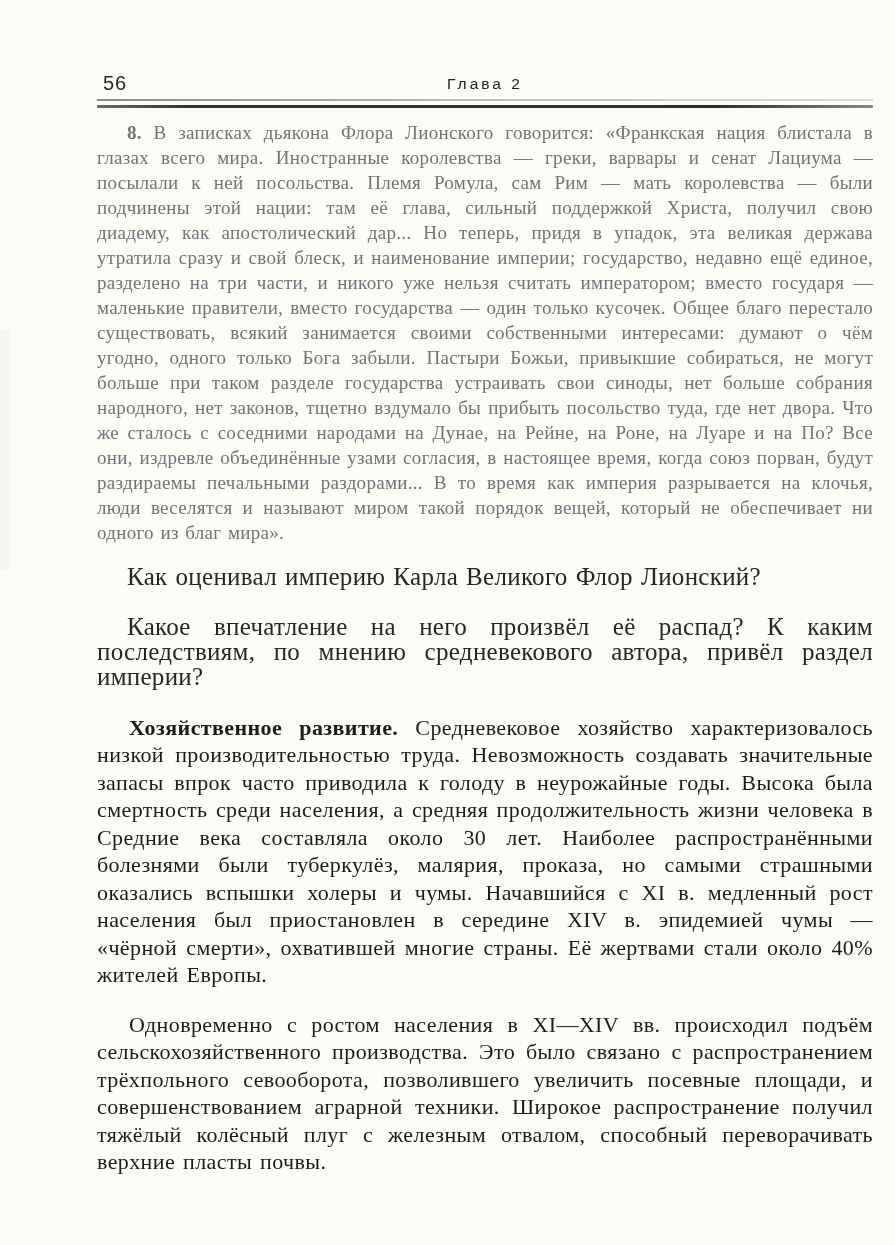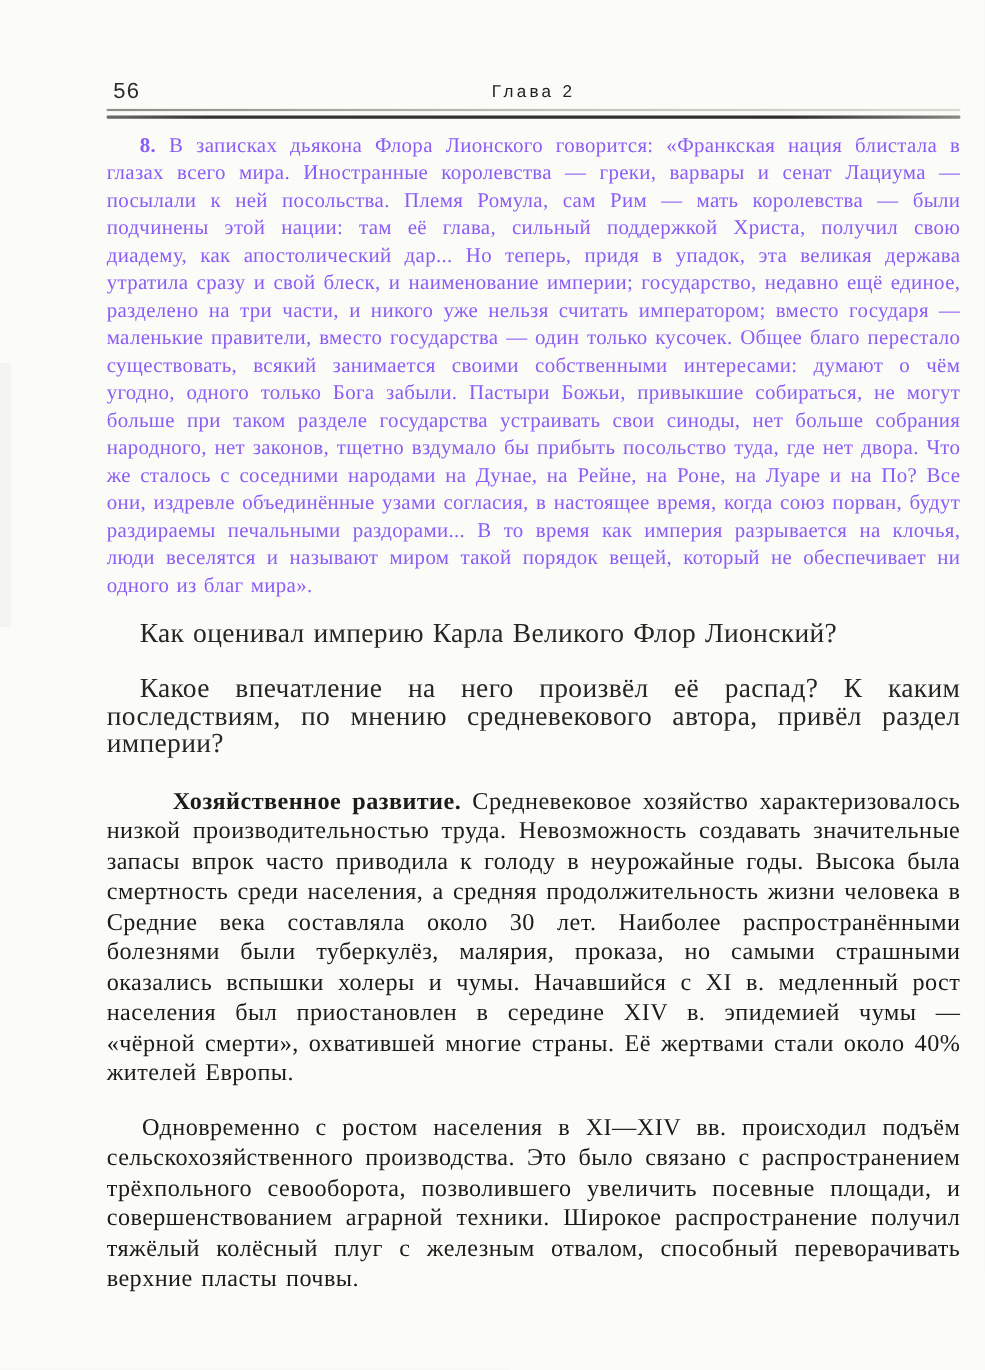--- a/index.html
+++ b/index.html
@@ -57,21 +57,21 @@
     background: linear-gradient(90deg, #6a6a66, #33332f 12%, #2e2e2a 80%, #8a8a85);
     margin-top: 4px;
     border-radius: 1px;
   }
   .excerpt {
     margin-top: 12px;
     font-size: 19px; line-height: 25px;
     letter-spacing: 0.3px; word-spacing: 1.5px;
     text-align: justify;
     text-indent: 30px;
-    color: #8b5cf6;
+    color: #737373;
   }
   .excerpt-number { font-weight: bold; }
   .question {
     font-size: 25px; line-height: 25px;
     letter-spacing: 0.3px; word-spacing: 1.5px;
     text-align: justify;
     text-indent: 30px;
     margin-top: 11px;
     color: #262623;
   }
@@ -84,21 +84,21 @@
   }
   .main-para {
     margin-top: 13px;
     font-size: 22px; line-height: 27.5px;
     letter-spacing: 0.4px; word-spacing: 2px;
     text-align: justify;
     text-indent: 32px;
     color: #1b1b18;
   }
   .main-para.first { margin-top: 15px; }
-  .para-lead { font-weight: bold; margin-left: 28px; }
+  .para-lead { font-weight: bold; }
 </style>
 </head>
 <body>
 
 <div class="page">
   <div class="scan-edge"></div>
   <div class="scan-edge-light"></div>
 
   <div class="content">
 

